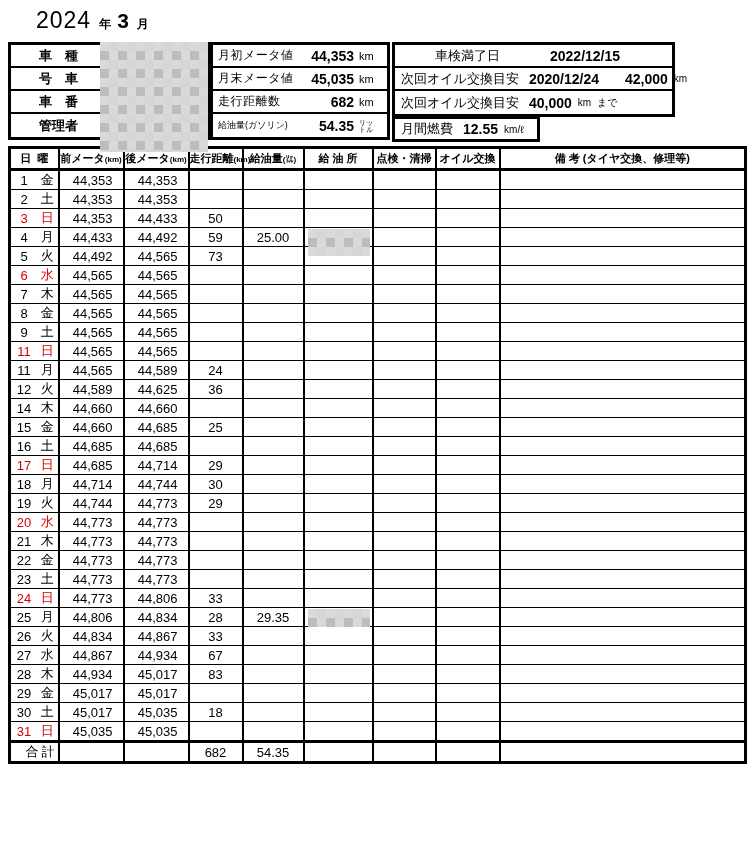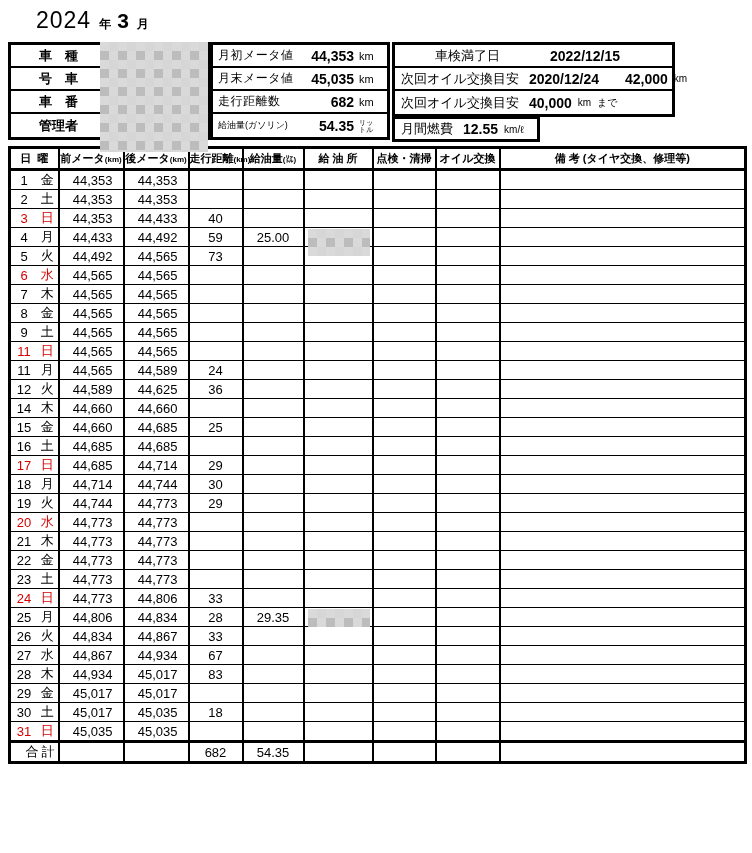--- a/index.html
+++ b/index.html
@@ -221,21 +221,21 @@
   </tr>
         <tr class="red" style="--red: #d60000;">
     <td>
       <div class="dw">
               <span class="dnum">3</span>
               <span class="dwd">日</span>
             </div>
     </td>
     <td class="meter">44,353</td>
     <td class="meter">44,433</td>
-    <td class="center">40</td>
+    <td class="center">50</td>
     <td class="center"></td>
     <td class="station"></td>
     <td></td>
     <td></td>
     <td></td>
   </tr>
         <tr>
     <td>
       <div class="dw">
               <span class="dnum">4</span>

